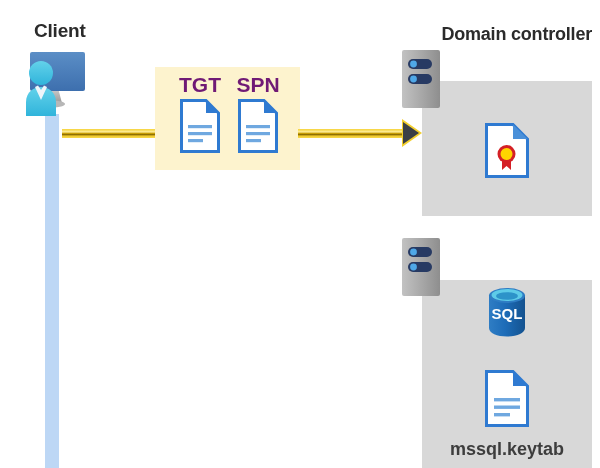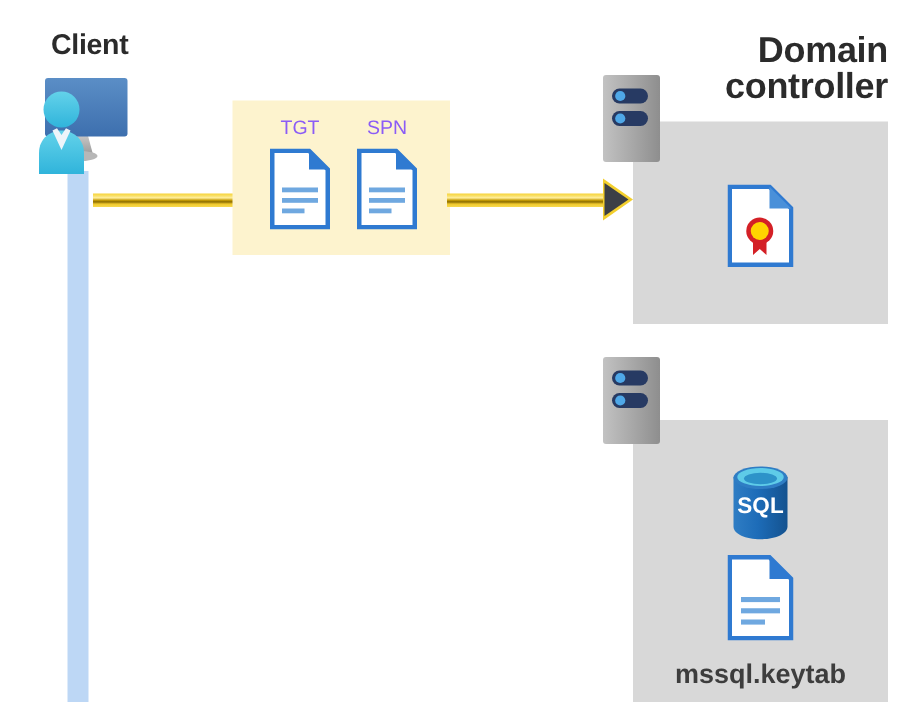--- a/index.html
+++ b/index.html
@@ -66,24 +66,24 @@
   }
   .token-group {
     position: absolute;
     top: 7px;
     width: 58px;
     text-align: center;
   }
   #token-tgt { left: 16px; }
   #token-spn { left: 74px; }
   .token-label {
-    font-size: 13px;
-    color: #8b5cf6;
+    font-size: 21px;
+    color: #701a75;
     line-height: 22px;
-    font-weight: normal;
+    font-weight: bold;
   }
   .token-doc {
     margin: 3px auto 0 auto;
     width: 40px;
     height: 54px;
   }
 
   
   .arrow-seg {
     height: 9px;
@@ -120,36 +120,36 @@
   #dc-panel    { left: 422px; top: 63px;  width: 170px; height: 135px; }
   #linux-panel { left: 422px; top: 262px; width: 170px; height: 193px; }
   #dc-server    { left: 402px; top: 32px; }
   #linux-server { left: 402px; top: 220px; }
 
   
   #dc-title {
     left: 420px;
     top: 4px;
     width: 172px;
-    font-size: 24px;
+    font-size: 18px;
     line-height: 24px;
     text-align: right;
   }
   #linux-title {
     left: 420px;
     top: 225px;
     width: 172px;
     font-size: 18px;
     line-height: 24px;
     text-align: right;
   }
 
   
   #cert-icon  { left: 485px; top: 105px; width: 44px; height: 55px; }
-  #sql-icon   { left: 484px; top: 291px; width: 46px; height: 52px; }
+  #sql-icon   { left: 484px; top: 268px; width: 46px; height: 52px; }
   #keytab-icon{ left: 485px; top: 352px; width: 44px; height: 57px; }
   #keytab-label {
     left: 422px;
     top: 420px;
     width: 170px;
     text-align: center;
     font-size: 18px;
     line-height: 22px;
     font-weight: bold;
   }

